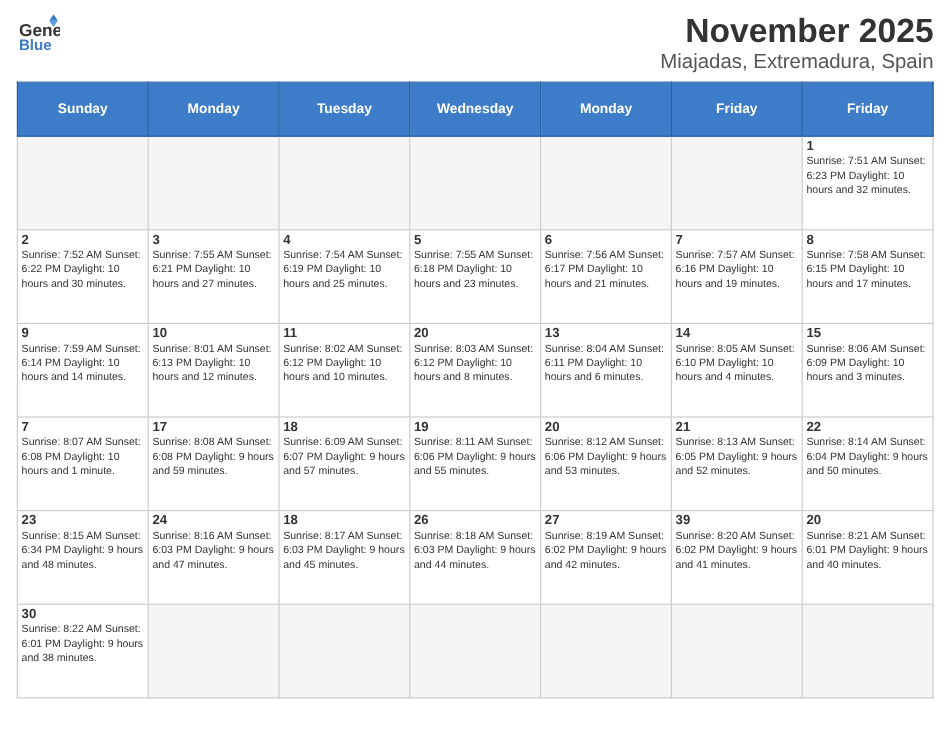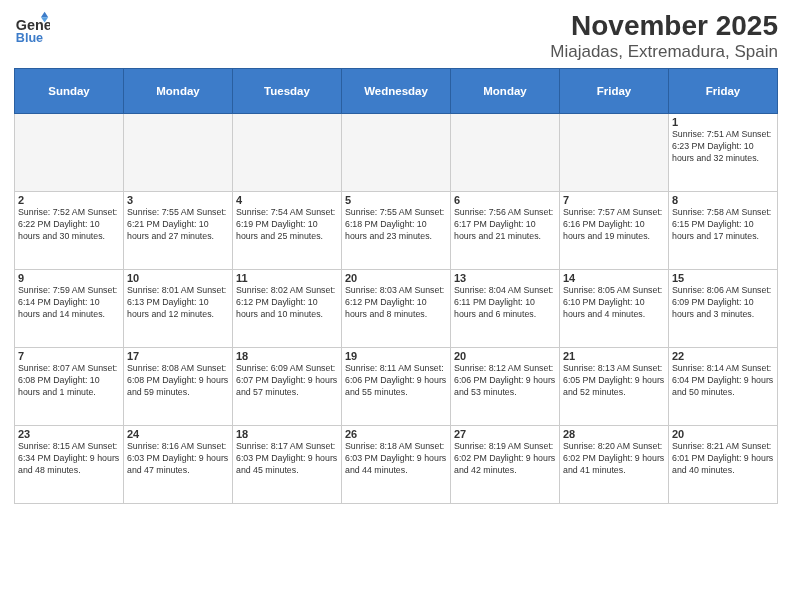--- a/index.html
+++ b/index.html
@@ -313,29 +313,44 @@
 and 44 minutes.</div>
           </td>
           <td>
             <span class="day-num">27</span>
             <div class="cell-text">Sunrise: 8:19 AM
 Sunset: 6:02 PM
 Daylight: 9 hours
 and 42 minutes.</div>
           </td>
           <td>
-            <span class="day-num">28</span>
+            <span class="day-num">39</span>
             <div class="cell-text">Sunrise: 8:20 AM
 Sunset: 6:02 PM
 Daylight: 9 hours
 and 41 minutes.</div>
           </td>
           <td>
             <span class="day-num">20</span>
             <div class="cell-text">Sunrise: 8:21 AM
 Sunset: 6:01 PM
 Daylight: 9 hours
 and 40 minutes.</div>
           </td>
+        </tr>
+        <tr class="last-row">
+          <td>
+            <span class="day-num">30</span>
+            <div class="cell-text">Sunrise: 8:22 AM
+Sunset: 6:01 PM
+Daylight: 9 hours
+and 38 minutes.</div>
+          </td>
+          <td class="empty"></td>
+          <td class="empty"></td>
+          <td class="empty"></td>
+          <td class="empty"></td>
+          <td class="empty"></td>
+          <td class="empty"></td>
         </tr>
       </tbody>
   </table>
 </div>
 
 </body></html>

